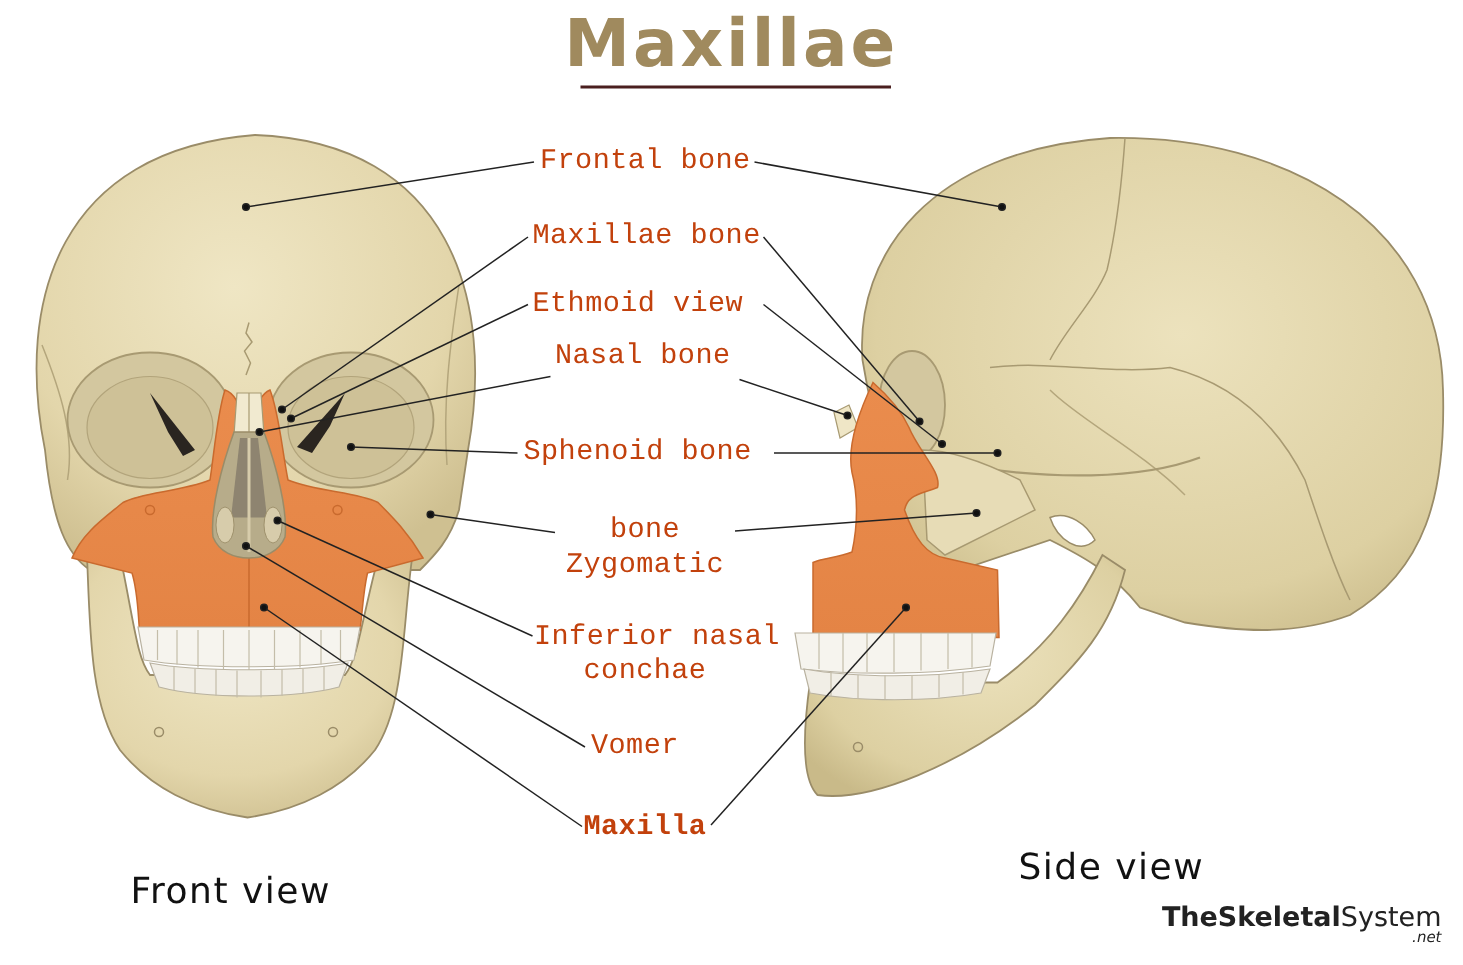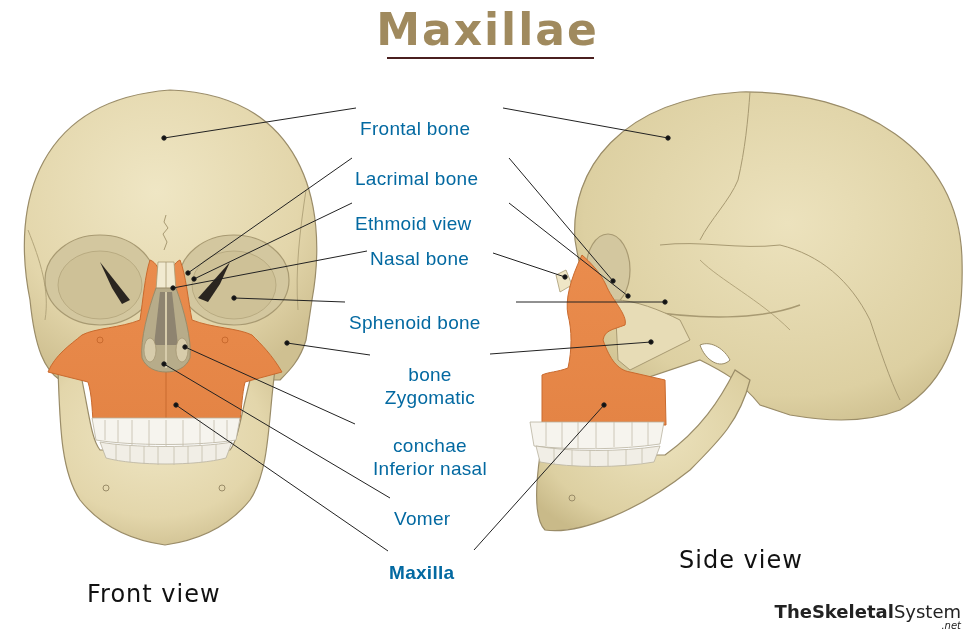--- a/index.html
+++ b/index.html
@@ -5,22 +5,22 @@
     html, body { margin: 0; padding: 0; background: #ffffff; }
     body { width: 975px; height: 643px; position: relative; overflow: hidden; font-family: "DejaVu Sans", sans-serif; }
     .title {
       position: absolute; left: 0; width: 975px; top: 4px; text-align: center;
       font-family: "DejaVu Sans", sans-serif; font-weight: bold; font-size: 44px;
       letter-spacing: 2px; color: #a08a5e;
     }
     .title-underline { position: absolute; left: 387px; top: 57px; width: 207px; height: 2px; background: #4a1f1f; }
     svg.art { position: absolute; left: 0; top: 0; }
     .label {
-      position: absolute; font-family: Liberation Sans, sans-serif; font-size: 19px; color: #0369a1;
-      white-space: nowrap; line-height: 23px; letter-spacing: 0.3px; margin-top: 21px;
+      position: absolute; font-family: Liberation Mono, monospace; font-size: 19px; color: #c2410c;
+      white-space: nowrap; line-height: 23px; letter-spacing: 0.3px;
     }
     .label.center { text-align: center; }
     .label.bold { font-weight: bold; }
     .view-caption { position: absolute; font-weight: normal; font-size: 24px; color: #111; font-family: "DejaVu Sans", sans-serif; letter-spacing: 1px; }
     .brand { position: absolute; right: 14px; top: 604px; text-align: right; font-family: "DejaVu Sans", sans-serif; color: #222; }
     .brand .main { font-size: 18px; line-height: 16px; }
     .brand .main b { font-weight: bold; }
     .brand .tld { font-size: 10px; line-height: 11px; display: block; font-style: italic; }
   </style>
 </head>
@@ -164,34 +164,34 @@
       <circle cx="164" cy="364" r="2.2"></circle>
 
     <line x1="388" y1="551" x2="176" y2="405"></line>
       <circle cx="176" cy="405" r="2.2"></circle>
     <line x1="474" y1="550" x2="604" y2="405"></line>
       <circle cx="604" cy="405" r="2.2"></circle>
   </g>
 </svg>
 
 <div class="label" style="left:360px; top:96px;">Frontal bone</div>
-<div class="label" style="left:355px; top:146px;">Lacrimal bone</div>
+<div class="label" style="left:355px; top:146px;">Maxillae bone</div>
 <div class="label" style="left:355px; top:191px;">Ethmoid view</div>
 <div class="label" style="left:370px; top:226px;">Nasal bone</div>
 <div class="label" style="left:349px; top:290px;">Sphenoid bone</div>
 <div class="label center" style="left:370px; top:342px; width:120px;">
   <div>bone</div>
   <div>Zygomatic</div>
 </div>
 <div class="label center" style="left:356px; top:413px; width:148px;">
+  <div>Inferior nasal</div>
   <div>conchae</div>
-  <div>Inferior nasal</div>
 </div>
 <div class="label" style="left:394px; top:486px;">Vomer</div>
 <div class="label bold" style="left:389px; top:540px;">Maxilla</div>
 
 <div class="view-caption" style="left:87px; top:580px;">Front view</div>
-<div class="view-caption" style="left:679px; top:546px;">Side view</div>
+<div class="view-caption" style="left:679px; top:564px;">Side view</div>
 
 <div class="brand">
   <div class="main"><b>TheSkeletal</b><span>System</span></div>
   <span class="tld">.net</span>
 </div>
 
 </body></html>

